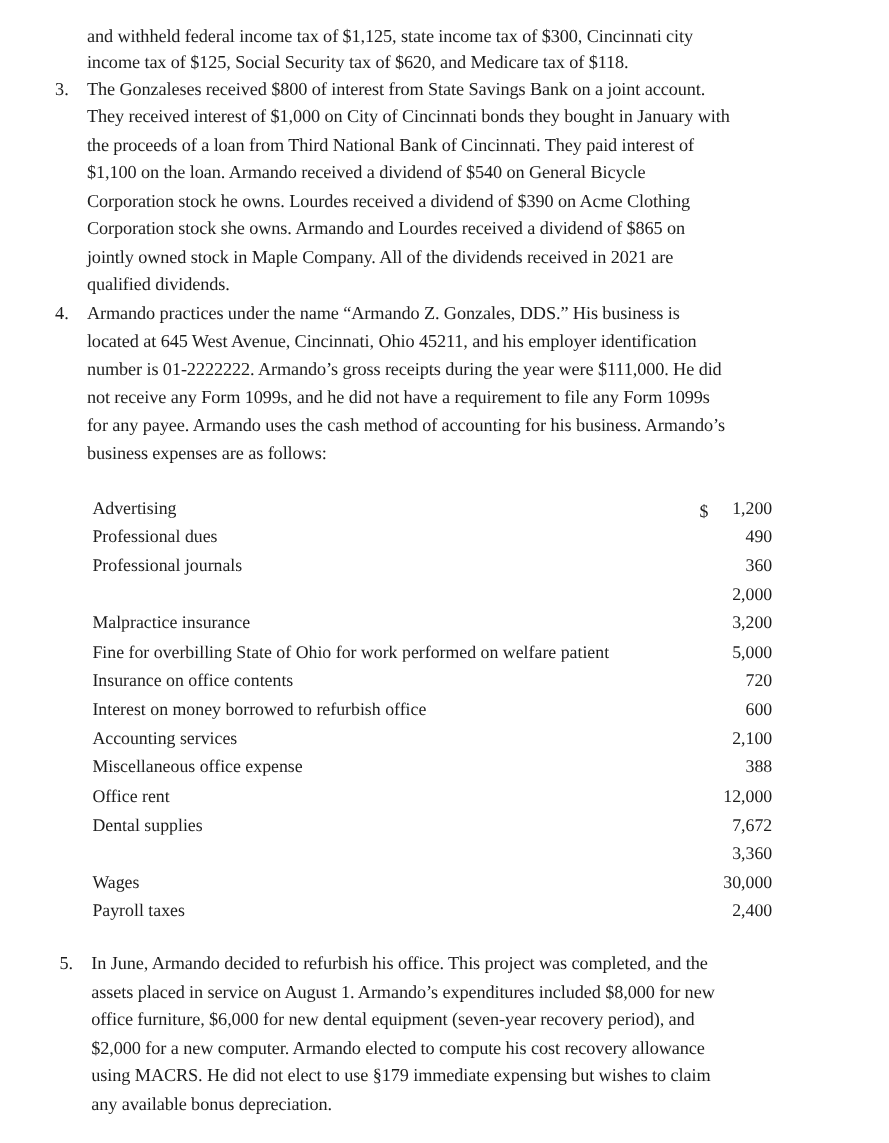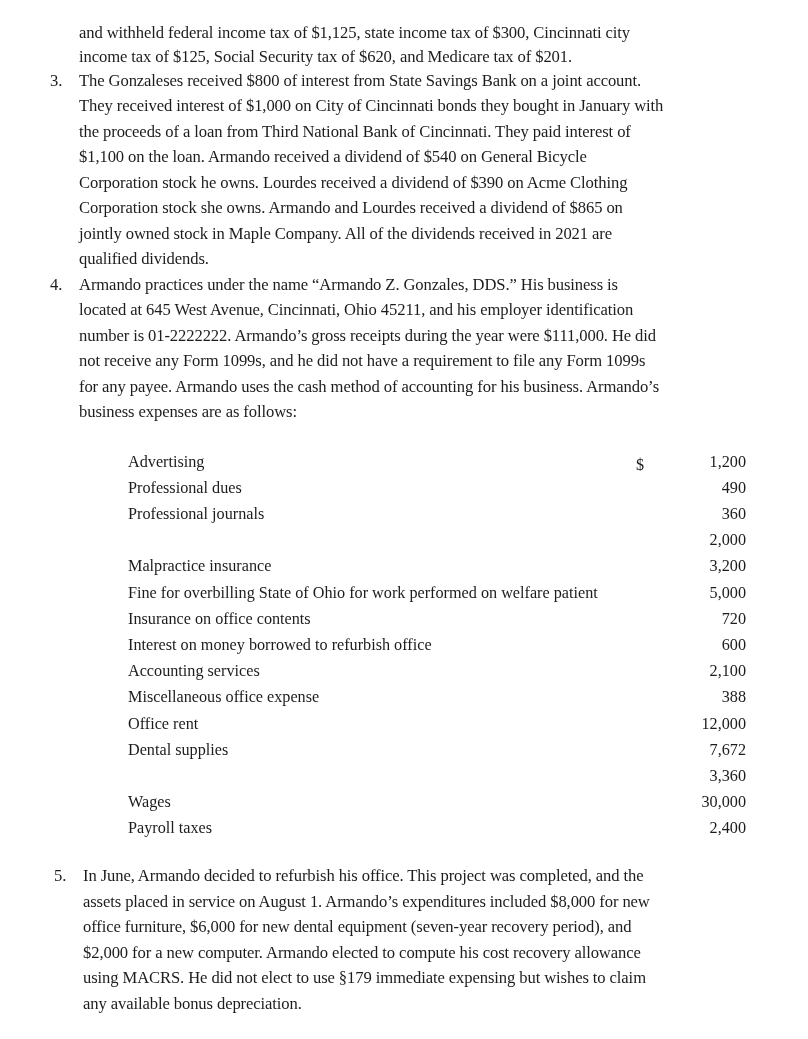--- a/index.html
+++ b/index.html
@@ -6,31 +6,31 @@
   body {
     width: 808px; height: 1039px; position: relative; overflow: hidden;
     font-family: "Liberation Serif", "DejaVu Serif", serif;
     color: #1c1c1c;
   }
   .line {
     position: absolute; left: 79px; font-size: 16.6px; line-height: 24px;
     white-space: nowrap; letter-spacing: -0.1px; font-family: Liberation Serif, serif;
   }
   .num { position: absolute; left: 50px; font-size: 16.6px; line-height: 24px; }
-  .row { position: absolute; left: 84px; width: 618px; height: 26px; font-size: 16.2px; line-height: 26px; margin-left: 44px; }
+  .row { position: absolute; left: 84px; width: 618px; height: 26px; font-size: 16.2px; line-height: 26px; }
   .row .label { position: absolute; left: 0; white-space: nowrap; }
   .row .amt { position: absolute; right: 0; text-align: center; white-space: nowrap; }
   .dollar { position: absolute; left: 636px; top: 452px; font-size: 16.2px; line-height: 26px; }
 </style>
 </head>
 <body>
 
 <div>
   <div class="line" style="top:21px">and withheld federal income tax of $1,125, state income tax of $300, Cincinnati city</div>
-  <div class="line" style="top:45px">income tax of $125, Social Security tax of $620, and Medicare tax of $201.</div>
+  <div class="line" style="top:45px">income tax of $125, Social Security tax of $620, and Medicare tax of $118.</div>
 </div>
 
 <div>
   <div class="num" style="top:69px">3.</div>
   <div class="line" style="top:69px">The Gonzaleses received $800 of interest from State Savings Bank on a joint account.</div>
   <div class="line" style="top:94px">They received interest of $1,000 on City of Cincinnati bonds they bought in January with</div>
   <div class="line" style="top:120px">the proceeds of a loan from Third National Bank of Cincinnati. They paid interest of</div>
   <div class="line" style="top:145px">$1,100 on the loan. Armando received a dividend of $540 on General Bicycle</div>
   <div class="line" style="top:171px">Corporation stock he owns. Lourdes received a dividend of $390 on Acme Clothing</div>
   <div class="line" style="top:196px">Corporation stock she owns. Armando and Lourdes received a dividend of $865 on</div>

